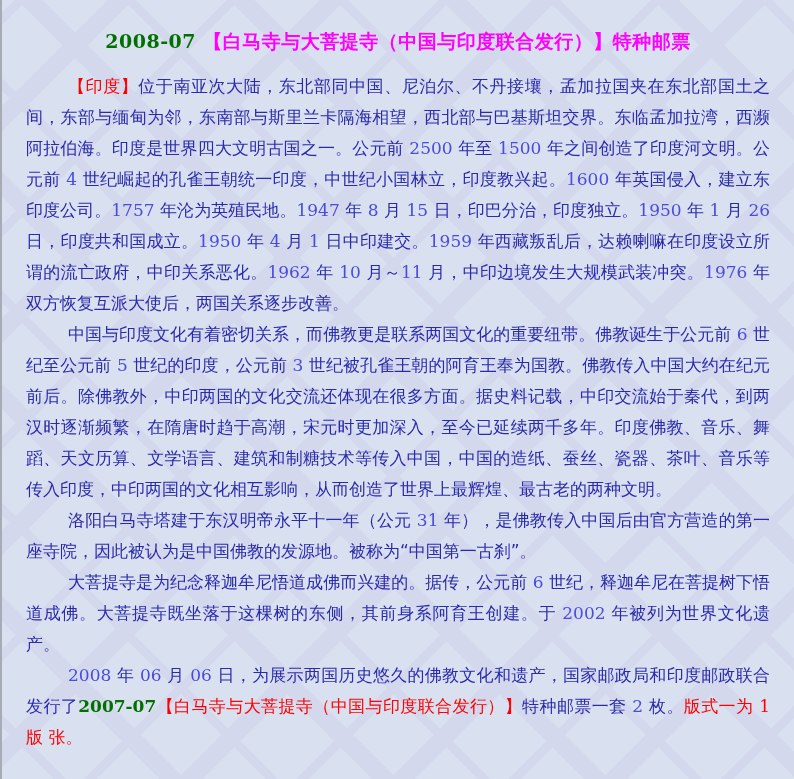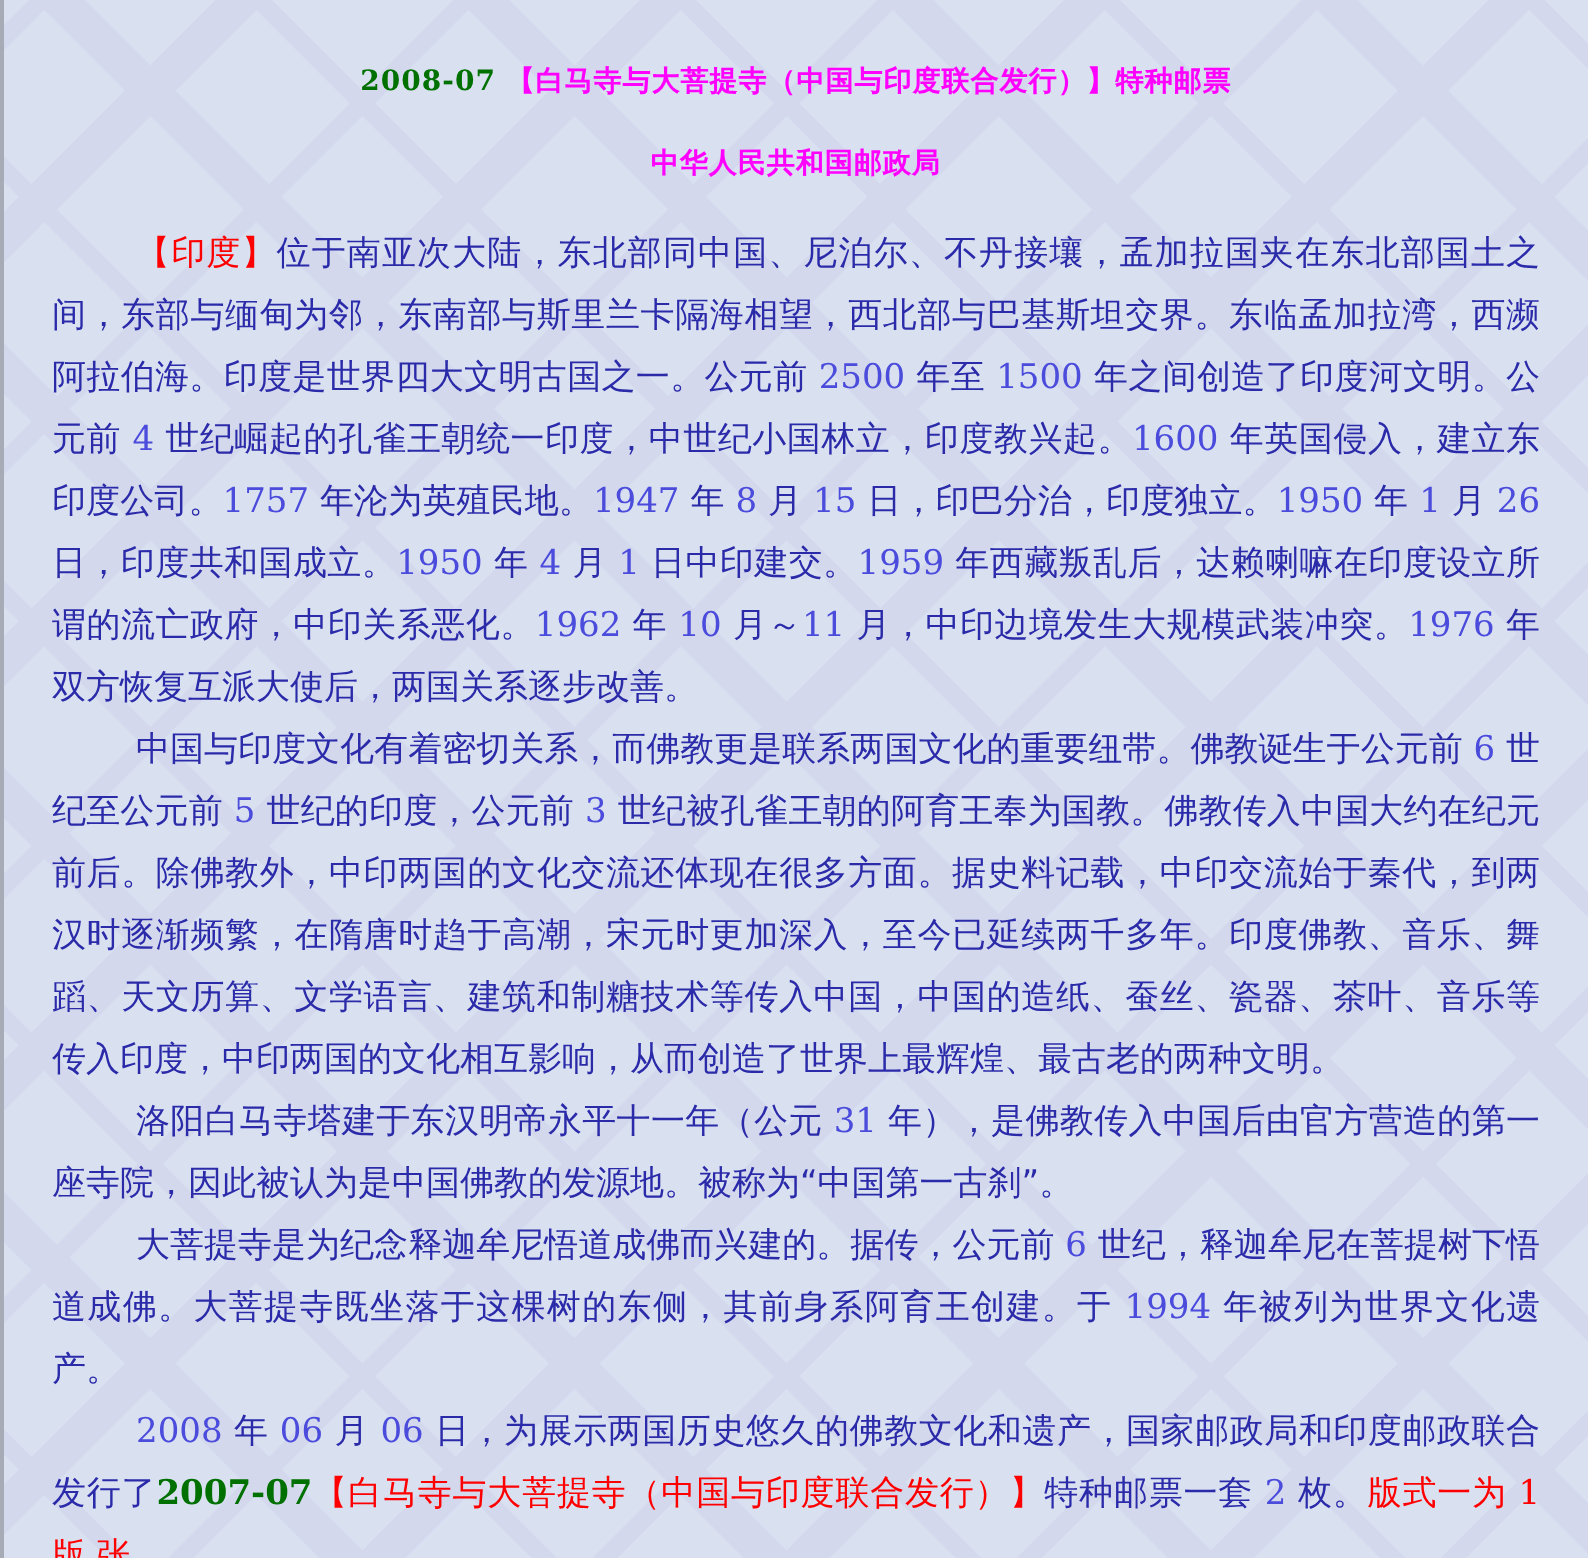--- a/index.html
+++ b/index.html
@@ -20,21 +20,21 @@
     pointer-events: none;
   }
   .content {
     position: relative;
     padding: 30px 24px 0 24px;
     box-sizing: border-box;
   }
   .title-line {
     text-align: center;
     font-weight: bold;
-    font-size: 14px;
+    font-size: 19px;
     line-height: 22px;
     margin: 0 0 19px 0;
     letter-spacing: 0.5px;
   }
   .article {
     font-size: 17px;
     line-height: 31px;
     color: #2b2baa;
     text-align: justify;
   }
@@ -58,23 +58,22 @@
     <pattern id="wm" width="150" height="150" patternUnits="userSpaceOnUse" patternTransform="rotate(45 397 389)">
       <path d="M0 0 H150 M0 75 H150 M0 0 V150 M75 0 V150" stroke="#b7aede" stroke-width="18" fill="none"></path>
     </pattern>
   </defs>
   <rect x="0" y="0" width="794" height="779" fill="url(#wm)"></rect>
 </svg>
 
 <div class="content">
   <div class="header">
     <div class="title-line"><span class="c-green"><span class="d">2008-07</span> </span><span class="c-magenta">【白马寺与大菩提寺（中国与印度联合发行）】特种邮票</span></div>
-    <div class="title-line"><span class="c-magenta">中华人民共和国邮政局</span></div>
   </div>
 
   <div class="article">
       <p><span class="c-red">【印度】</span><span>位于南亚次大陆，东北部同中国、尼泊尔、不丹接壤，孟加拉国夹在东北部国土之间，东部与缅甸为邻，东南部与斯里兰卡隔海相望，西北部与巴基斯坦交界。东临孟加拉湾，西濒阿拉伯海。印度是世界四大文明古国之一。公元前 <span class="d dn">2500</span> 年至 <span class="d dn">1500</span> 年之间创造了印度河文明。公元前 <span class="d dn">4</span> 世纪崛起的孔雀王朝统一印度，中世纪小国林立，印度教兴起。<span class="d dn">1600</span> 年英国侵入，建立东印度公司。<span class="d dn">1757</span> 年沦为英殖民地。<span class="d dn">1947</span> 年 <span class="d dn">8</span> 月 <span class="d dn">15</span> 日，印巴分治，印度独立。<span class="d dn">1950</span> 年 <span class="d dn">1</span> 月 <span class="d dn">26</span> 日，印度共和国成立。<span class="d dn">1950</span> 年 <span class="d dn">4</span> 月 <span class="d dn">1</span> 日中印建交。<span class="d dn">1959</span> 年西藏叛乱后，达赖喇嘛在印度设立所谓的流亡政府，中印关系恶化。<span class="d dn">1962</span> 年 <span class="d dn">10</span> 月～<span class="d dn">11</span> 月，中印边境发生大规模武装冲突。<span class="d dn">1976</span> 年双方恢复互派大使后，两国关系逐步改善。</span></p>
       <p><span>中国与印度文化有着密切关系，而佛教更是联系两国文化的重要纽带。佛教诞生于公元前 <span class="d dn">6</span> 世纪至公元前 <span class="d dn">5</span> 世纪的印度，公元前 <span class="d dn">3</span> 世纪被孔雀王朝的阿育王奉为国教。佛教传入中国大约在纪元前后。除佛教外，中印两国的文化交流还体现在很多方面。据史料记载，中印交流始于秦代，到两汉时逐渐频繁，在隋唐时趋于高潮，宋元时更加深入，至今已延续两千多年。印度佛教、音乐、舞蹈、天文历算、文学语言、建筑和制糖技术等传入中国，中国的造纸、蚕丝、瓷器、茶叶、音乐等传入印度，中印两国的文化相互影响，从而创造了世界上最辉煌、最古老的两种文明。</span></p>
       <p><span>洛阳白马寺塔建于东汉明帝永平十一年（公元 <span class="d dn">31</span> 年），是佛教传入中国后由官方营造的第一座寺院，因此被认为是中国佛教的发源地。被称为“中国第一古刹”。</span></p>
-      <p><span>大菩提寺是为纪念释迦牟尼悟道成佛而兴建的。据传，公元前 <span class="d dn">6</span> 世纪，释迦牟尼在菩提树下悟道成佛。大菩提寺既坐落于这棵树的东侧，其前身系阿育王创建。于 <span class="d dn">1994</span> 年被列为世界文化遗产。</span></p>
+      <p><span>大菩提寺是为纪念释迦牟尼悟道成佛而兴建的。据传，公元前 <span class="d dn">6</span> 世纪，释迦牟尼在菩提树下悟道成佛。大菩提寺既坐落于这棵树的东侧，其前身系阿育王创建。于 <span class="d dn">2002</span> 年被列为世界文化遗产。</span></p>
       <p><span><span class="d dn">2008</span> 年 <span class="d dn">06</span> 月 <span class="d dn">06</span> 日，为展示两国历史悠久的佛教文化和遗产，国家邮政局和印度邮政联合发行了</span><span class="c-green"><span class="d">2007-07</span></span><span class="c-red">【白马寺与大菩提寺（中国与印度联合发行）】</span><span>特种邮票一套 <span class="d dn">2</span> 枚。</span><span class="c-red">版式一为 <span class="d">1</span> 版  张。</span></p>
     </div>
 </div>
 
 </body></html>

